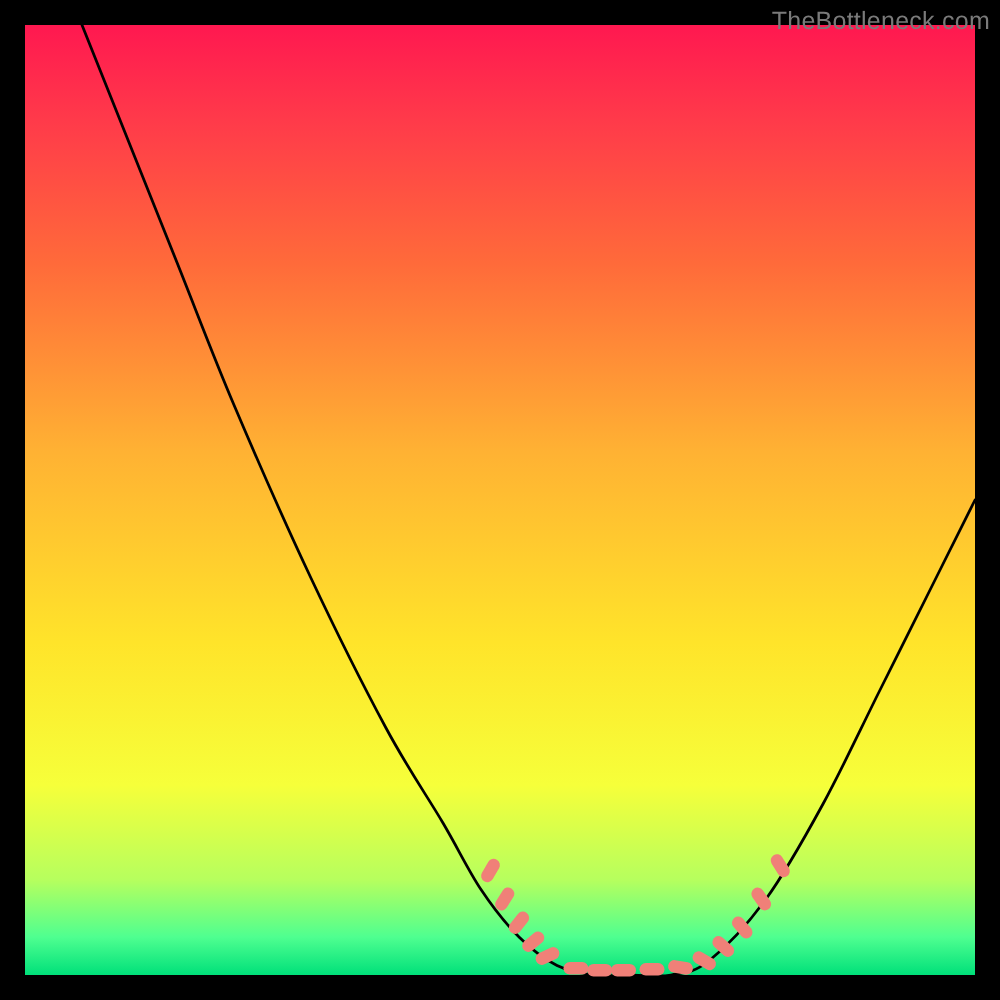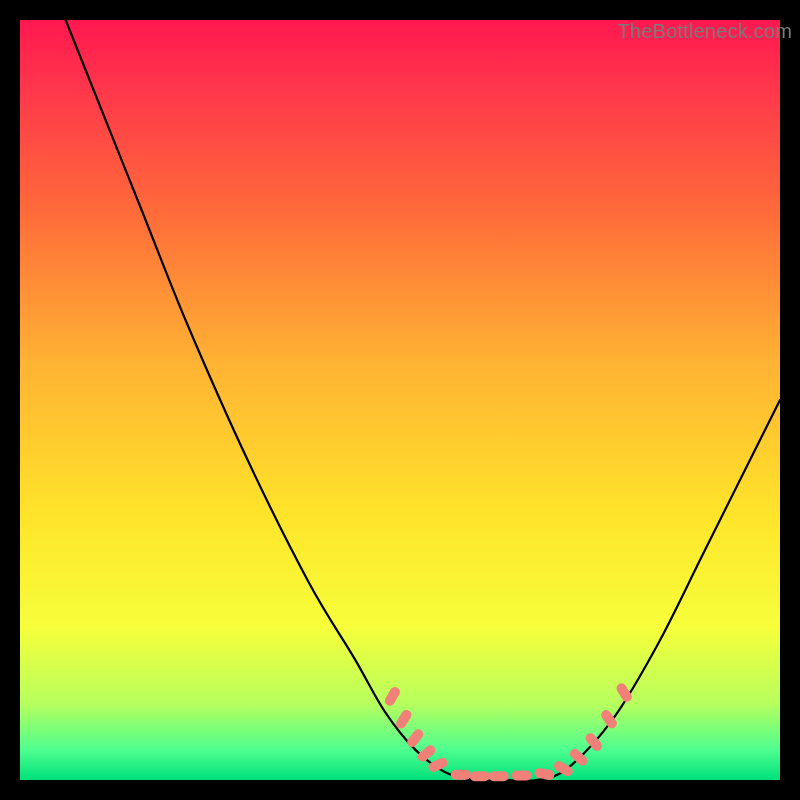--- a/index.html
+++ b/index.html
@@ -30,21 +30,21 @@
       #ff6a3a 25%,
       #ffb233 45%,
       #ffe42a 65%,
       #f6ff3a 80%,
       #b6ff5e 90%,
       #4fff90 96%,
       #00e07a 100%);
   }
   .watermark {
     position: absolute;
-    top: 20px;
+    top: 6px;
     right: 8px;
     font-family: Arial, Helvetica, sans-serif;
     font-size: 20px;
     color: #7a7a7a;
     letter-spacing: 0.2px;
     user-select: none;
   }
   svg.curve {
     position: absolute;
     left: 0;

